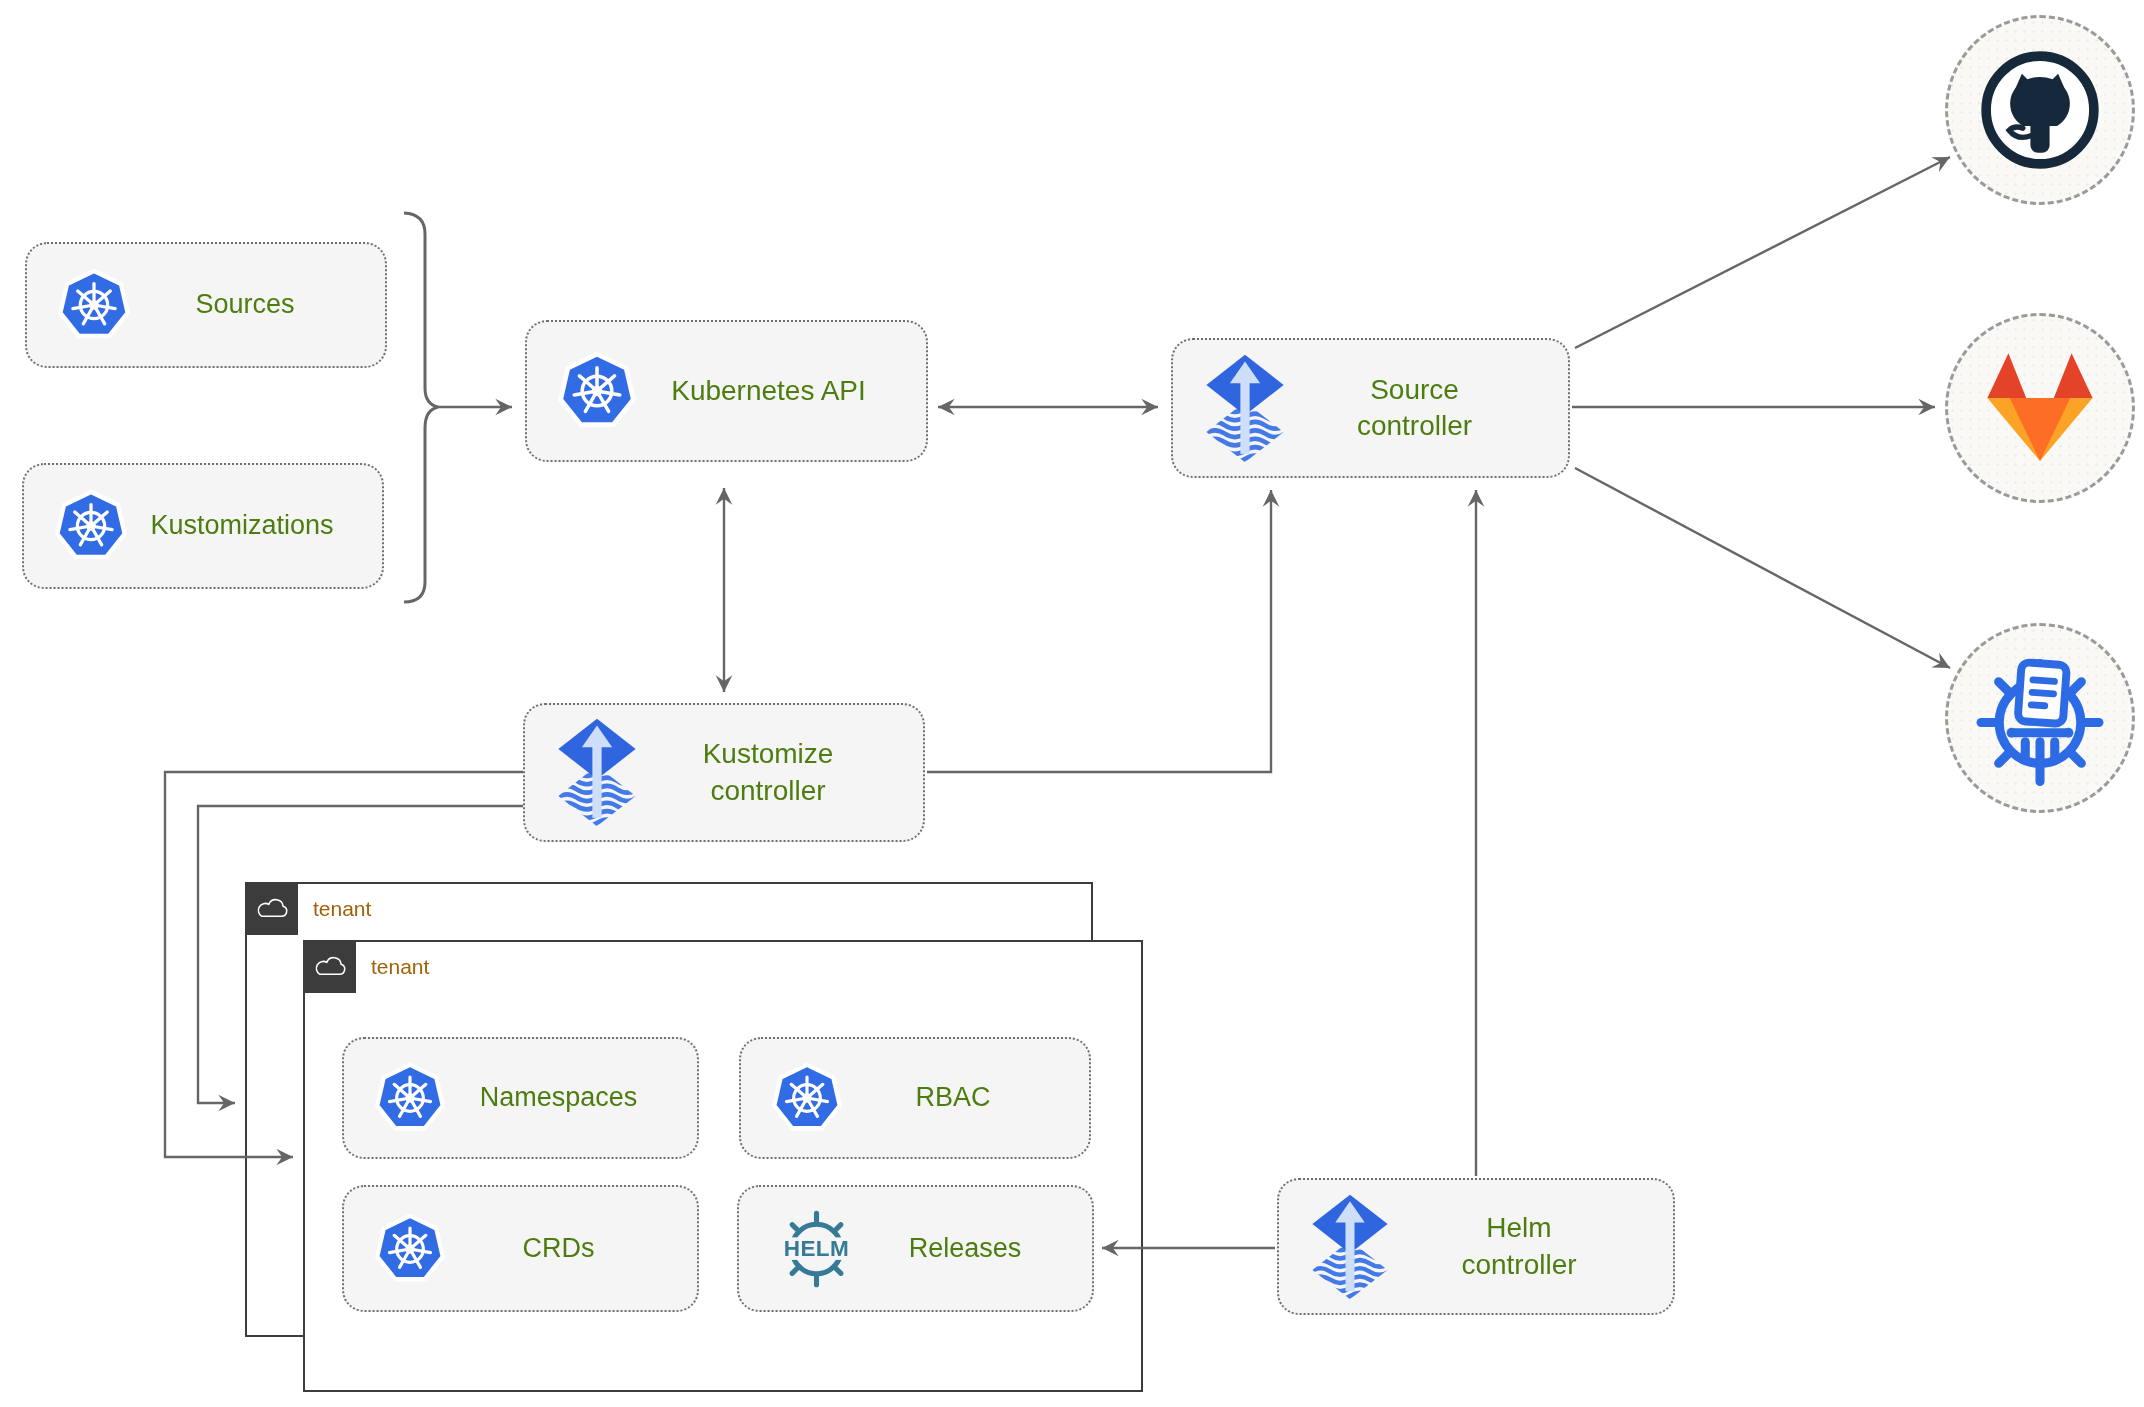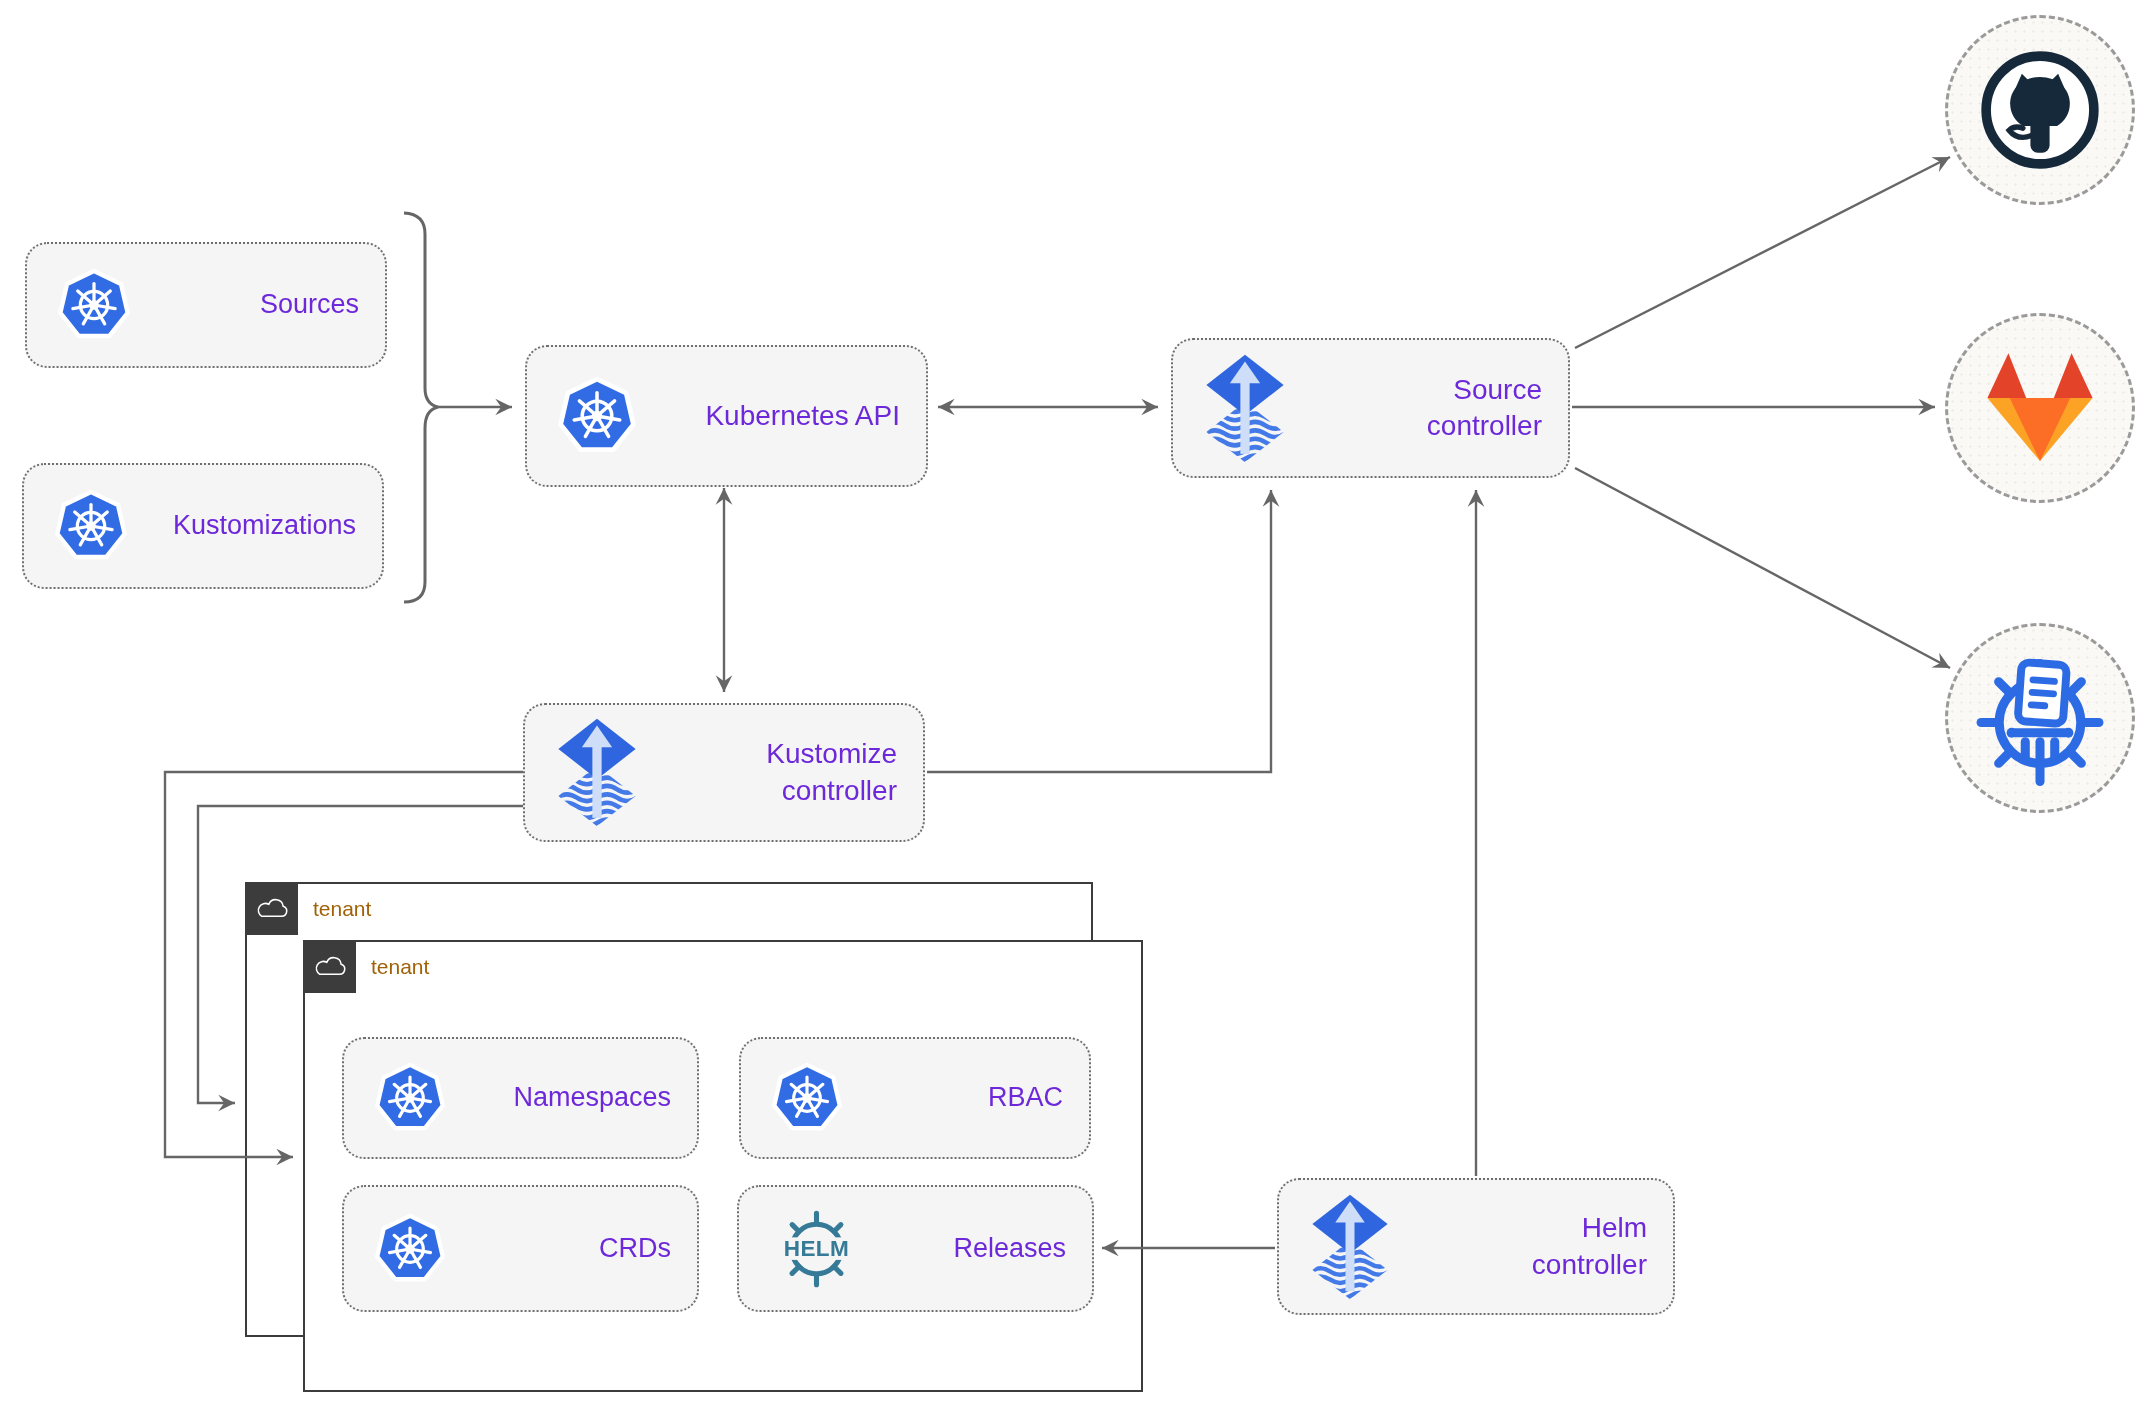--- a/index.html
+++ b/index.html
@@ -4,21 +4,21 @@
 <style>
   html,body{margin:0;padding:0;background:#ffffff;}
   body{font-family:"Liberation Sans","DejaVu Sans",sans-serif;}
   .canvas{position:relative;width:2144px;height:1407px;background:#ffffff;overflow:hidden;}
 
   
   .node{position:absolute;box-sizing:border-box;background:#f5f5f5;
         border:2px dotted #6f6f6f;border-radius:22px;
         display:flex;align-items:center;z-index:3;}
   .node .nicon{flex:0 0 auto;margin-left:30px;}
-  .node .nlabel{flex:1 1 auto;text-align:right;font-size:28px;color:#6d28d9;
+  .node .nlabel{flex:1 1 auto;text-align:center;font-size:28px;color:#4d7c0f;
         white-space:pre-line;line-height:1.3;padding-right:26px;}
   .node.small .nlabel{font-size:27px;}
 
   
   .tenant{position:absolute;box-sizing:border-box;background:#ffffff;
           border:2px solid #3c3c3c;}
   .tenant-tab{position:absolute;left:-2px;top:-2px;width:53px;height:53px;
           background:#3c3c3c;display:flex;align-items:center;justify-content:center;}
   .tenant-label{position:absolute;left:66px;top:13px;font-size:21px;color:#a16207;}
 
@@ -189,21 +189,21 @@
     <span class="nlabel">Sources</span>
   </div>
 
   <div class="node small" style="left:22px;top:463px;width:362px;height:126px;">
     <svg class="nicon" width="74" height="74">
         <use href="#ic-k8s"></use>
       </svg>
     <span class="nlabel">Kustomizations</span>
   </div>
 
-  <div class="node" style="left:525px;top:345px;width:403px;height:142px;">
+  <div class="node" style="left:525px;top:320px;width:403px;height:142px;">
     <svg class="nicon" width="80" height="80">
         <use href="#ic-k8s"></use>
       </svg>
     <span class="nlabel">Kubernetes API</span>
   </div>
 
   <div class="node" style="left:1171px;top:338px;width:399px;height:140px;">
     <svg class="nicon" width="84" height="111">
         <use href="#ic-flux"></use>
       </svg>

